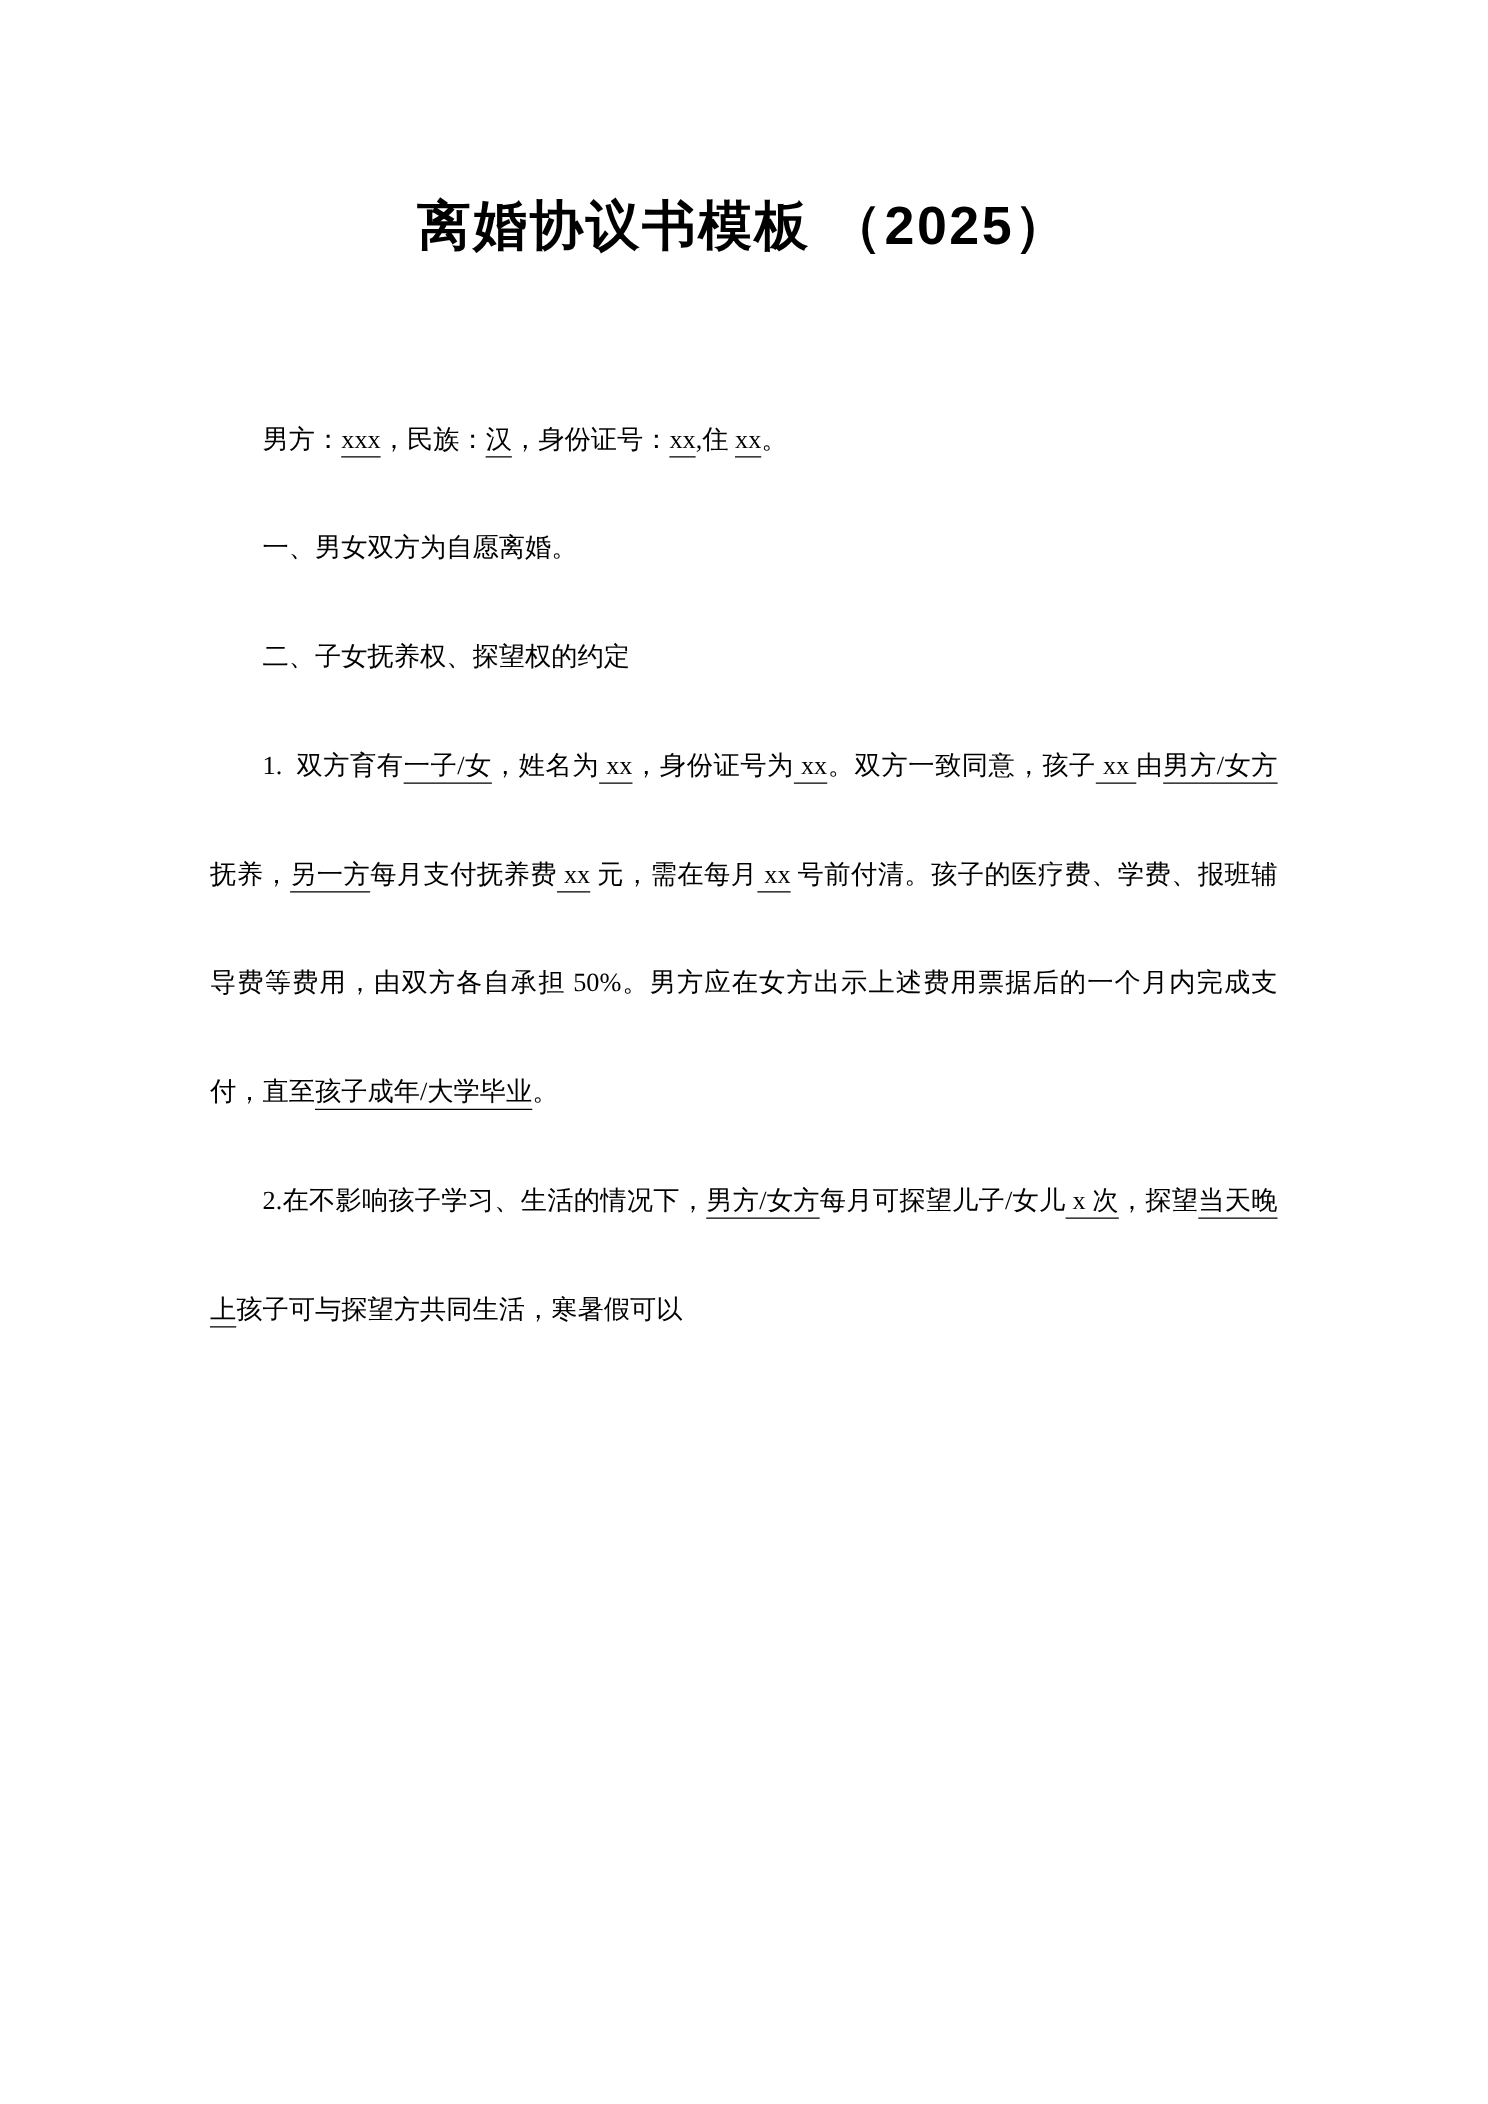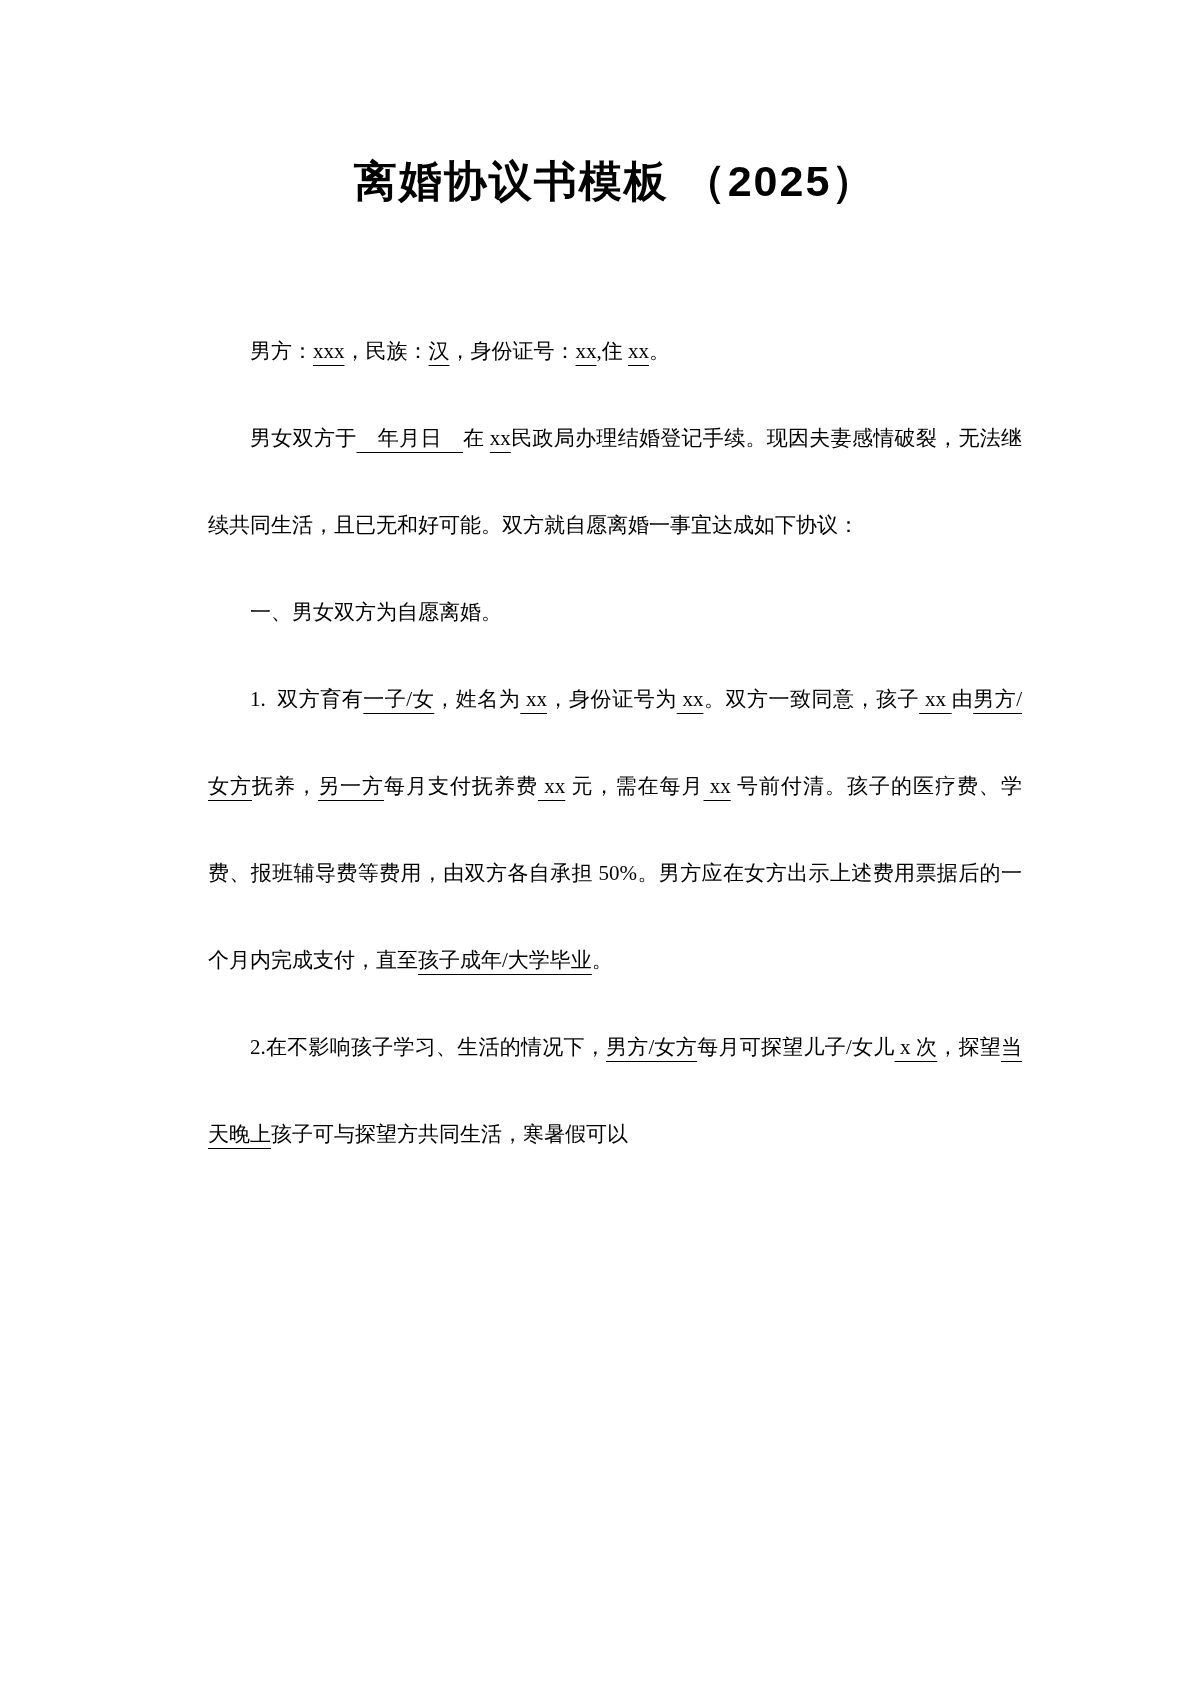--- a/index.html
+++ b/index.html
@@ -6,21 +6,20 @@
   html, body { margin: 0; padding: 0; background: #ffffff; }
   .page {
     position: relative;
     width: 1190px;
     height: 1683px;
     margin: 0 auto;
     background: #ffffff;
     color: #000000;
     overflow: hidden;
     font-family: "Liberation Serif", "DejaVu Serif", serif;
-    padding-left: 40px;
   }
   .doc-title {
     margin: 156px 0 0 0;
     padding: 0;
     text-align: center;
     font-family: "Liberation Sans", "DejaVu Sans", sans-serif;
     font-weight: bold;
     font-size: 43px;
     line-height: 1.2;
     letter-spacing: 2px;
@@ -45,18 +44,18 @@
   }
 </style>
 </head>
 <body>
 
 <div class="page">
   <h1 class="doc-title">离婚协议书模板 （2025）</h1>
 
   <div class="doc-body">
     <p><span>男方：</span><span class="u">xxx</span><span>，民族：</span><span class="u">汉</span><span>，身份证号：</span><span class="u">xx</span><span>,住 </span><span class="u">xx</span><span>。</span></p>
-    <p><span>男女双方于</span><span class="u">　年月日　</span><span>在 </span><span class="u">xx</span><span>民政局办理结婚登记手续。现因夫妻感情破裂，无法继续共同生活，且已无和好可能。双方就自愿离婚一事宜达成如下协议：</span></p>
     <p><span>一、男女双方为自愿离婚。</span></p>
+    <p><span>二、子女抚养权、探望权的约定</span></p>
     <p><span>1.&nbsp;&nbsp;双方育有</span><span class="u">一子/女</span><span>，姓名为</span><span class="u">&nbsp;xx</span><span>，身份证号为</span><span class="u">&nbsp;xx</span><span>。双方一致同意，孩子</span><span class="u">&nbsp;xx&nbsp;</span><span>由</span><span class="u">男方/女方</span><span>抚养，</span><span class="u">另一方</span><span>每月支付抚养费</span><span class="u">&nbsp;xx</span><span> 元，需在每月</span><span class="u">&nbsp;xx</span><span> 号前付清。孩子的医疗费、学费、报班辅导费等费用，由双方各自承担 50%。男方应在女方出示上述费用票据后的一个月内完成支付，直至</span><span class="u">孩子成年/大学毕业</span><span>。</span></p>
     <p><span>2.在不影响孩子学习、生活的情况下，</span><span class="u">男方/女方</span><span>每月可探望儿子/女儿</span><span class="u">&nbsp;x&nbsp;次</span><span>，探望</span><span class="u">当天晚上</span><span>孩子可与探望方共同生活，寒暑假可以</span></p>
   </div>
 </div>
 
 </body></html>

